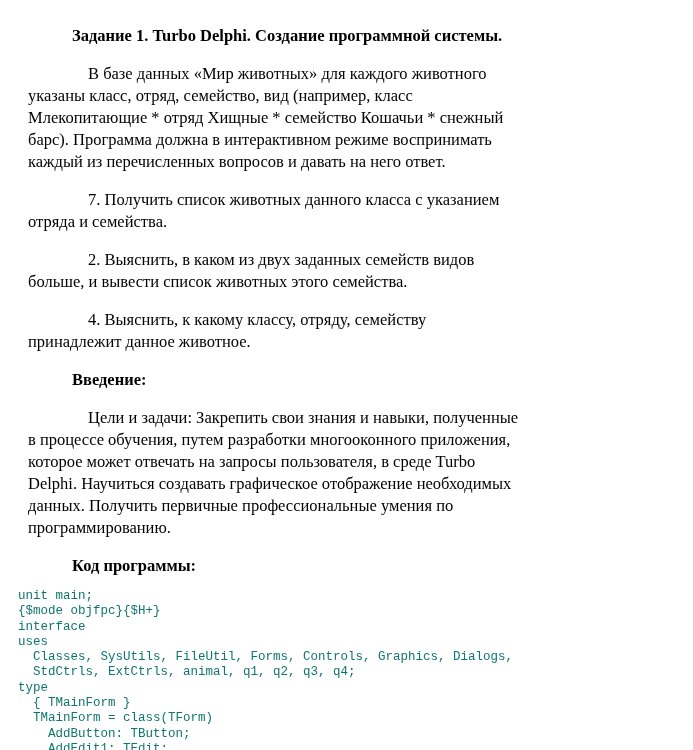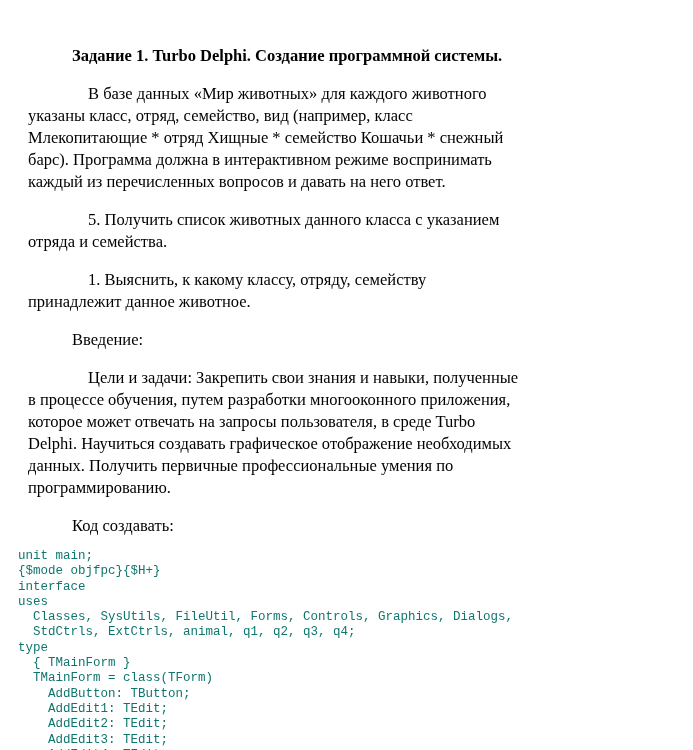--- a/index.html
+++ b/index.html
@@ -9,40 +9,40 @@
   }
   body {
     width: 693px;
     height: 750px;
     overflow: hidden;
   }
   .page {
     box-sizing: border-box;
     width: 568px;
     height: 750px;
-    padding: 45px 32px 0 12px;
+    padding: 25px 32px 0 12px;
     background: #ffffff;
     font-family: "Liberation Serif", serif;
     font-size: 16.5px;
     line-height: 22px;
     color: #000000;
   }
   .doc-title {
     margin: 0 0 6px 0;
     text-indent: 60px;
     font-weight: bold;
   }
   .para {
     margin: 16px;
     text-indent: 60px;
   }
   .heading {
     margin: 10px 0 4px 0;
     text-indent: 60px;
-    font-weight: normal;
+    font-weight: bold;
   }
   .heading.code-heading {
     margin-top: 16px;
     margin-bottom: 0;
   }
   .code-block {
     margin: 12px 0 0 6px;
     font-family: "Liberation Mono", "DejaVu Sans Mono", monospace;
     font-size: 12.5px;
     line-height: 15.3px;
@@ -51,28 +51,29 @@
   }
 </style>
 </head>
 <body>
 
 <div class="page">
   <p class="doc-title">Задание 1. Turbo Delphi. Создание программной системы.</p>
 
   <p class="para">В базе данных «Мир животных» для каждого животного указаны класс, отряд, семейство, вид (например, класс Млекопитающие * отряд Хищные * семейство Кошачьи * снежный барс). Программа должна в интерактивном режиме воспринимать каждый из перечисленных вопросов и давать на него ответ.</p>
 
-  <p class="para">5. Получить список животных данного класса с указанием отряда и семейства.</p>
-  <p class="para">1. Выяснить, к какому классу, отряду, семейству принадлежит данное животное.</p>
+  <p class="para">7. Получить список животных данного класса с указанием отряда и семейства.</p>
+  <p class="para">2. Выяснить, в каком из двух заданных семейств видов больше, и вывести список животных этого семейства.</p>
+  <p class="para">4. Выяснить, к какому классу, отряду, семейству принадлежит данное животное.</p>
 
   <p class="heading">Введение:</p>
 
   <p class="para">Цели и задачи: Закрепить свои знания и навыки, полученные в процессе обучения, путем разработки многооконного приложения, которое может отвечать на запросы пользователя, в среде Turbo Delphi. Научиться создавать графическое отображение необходимых данных. Получить первичные профессиональные умения по программированию.</p>
 
-  <p class="heading code-heading">Код создавать:</p>
+  <p class="heading code-heading">Код программы:</p>
 
   <pre class="code-block">unit main;
 {$mode objfpc}{$H+}
 interface
 uses
   Classes, SysUtils, FileUtil, Forms, Controls, Graphics, Dialogs,
   StdCtrls, ExtCtrls, animal, q1, q2, q3, q4;
 type
   { TMainForm }
   TMainForm = class(TForm)

